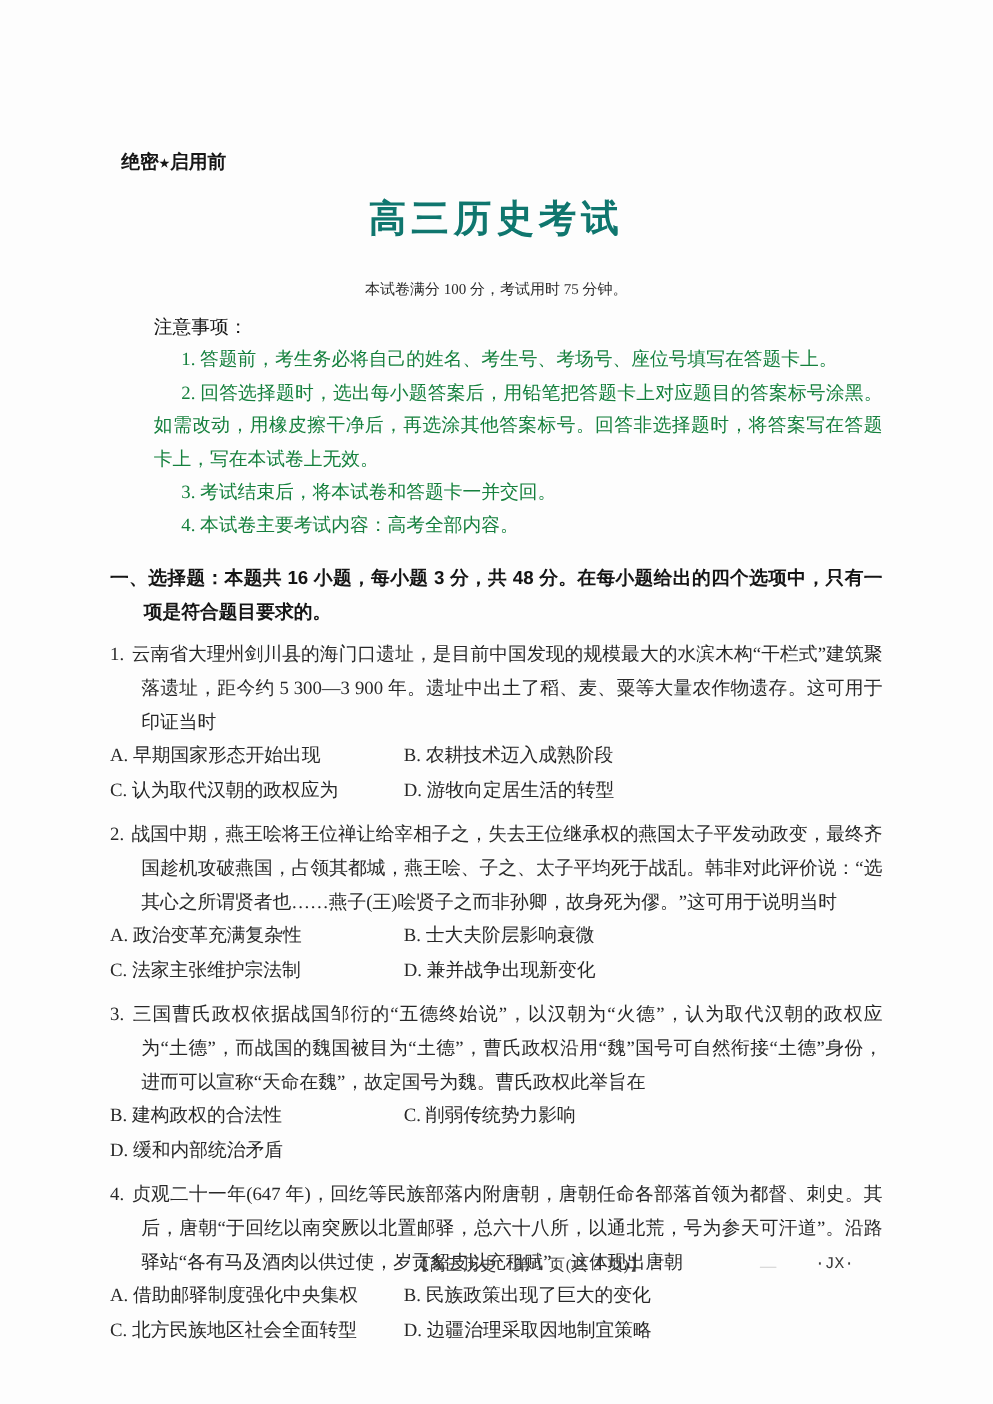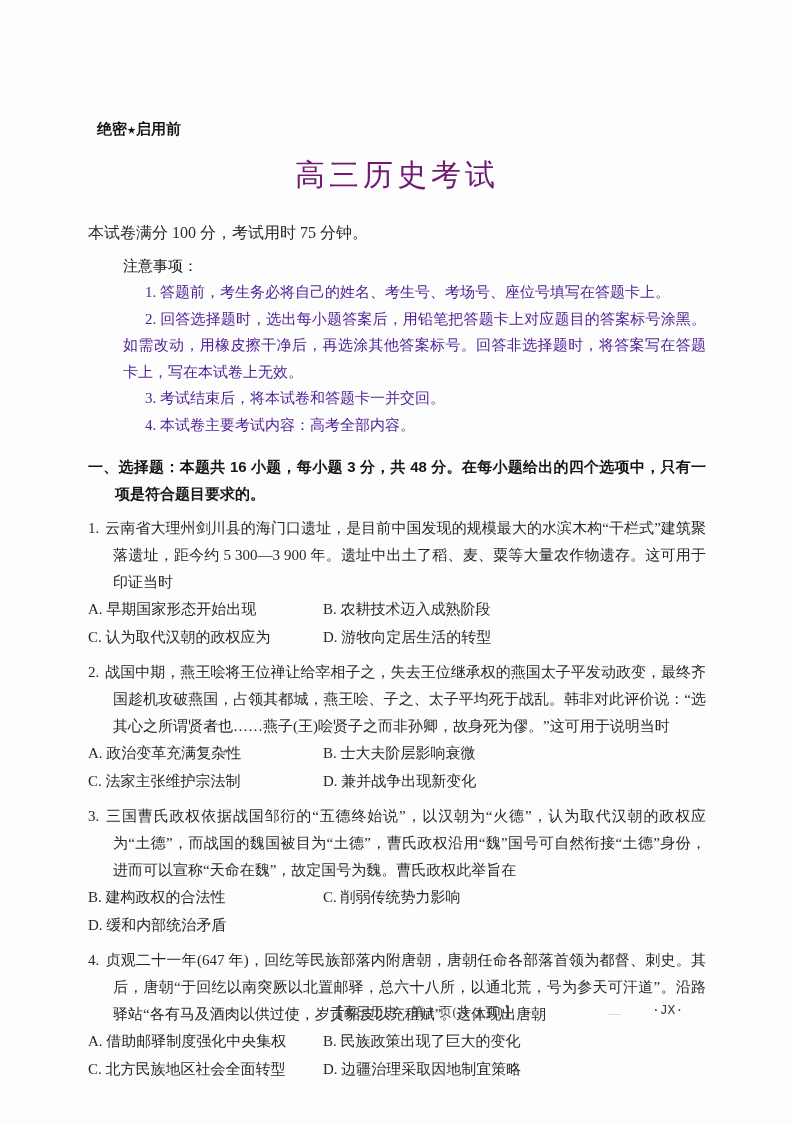--- a/index.html
+++ b/index.html
@@ -28,49 +28,49 @@
     font-family: Liberation Mono, monospace;
     font-weight: 700;
     font-size: 15px;
     color: #161616;
     margin-left: 9px;
   }
   .title {
     margin: 16px 0 0 0;
     text-align: center;
     font-family: "Liberation Sans", "DejaVu Sans", sans-serif;
-    font-weight: 400;
+    font-weight: 700;
     font-size: 30px;
     letter-spacing: 4px;
-    color: #701a75;
+    color: #0f766e;
   }
   .subtitle {
     margin: 27px 0 0 0;
-    text-align: left;
-    font-size: 16px;
+    text-align: center;
+    font-size: 12px;
     color: #2b2b2b;
   }
   .notes {
     margin-top: 9px;
   }
   .notes-heading {
     font-family: "Liberation Sans", "DejaVu Sans", sans-serif;
     font-weight: 400;
     font-size: 15px;
     color: #161616;
     margin-left: 35px;
     line-height: 26px;
   }
   .note {
     margin: 0 0 0 35px;
     text-indent: 22px;
     font-size: 15px;
     line-height: 26.5px;
     text-align: justify;
-    color: #4c1d95;
+    color: #15803d;
   }
   .section-heading {
     margin: 15px 0 0 0;
     font-family: "Liberation Sans", "DejaVu Sans", sans-serif;
     font-weight: 700;
     font-size: 15px;
     line-height: 27px;
     color: #151515;
     padding-left: 27px;
     text-indent: -27px;

